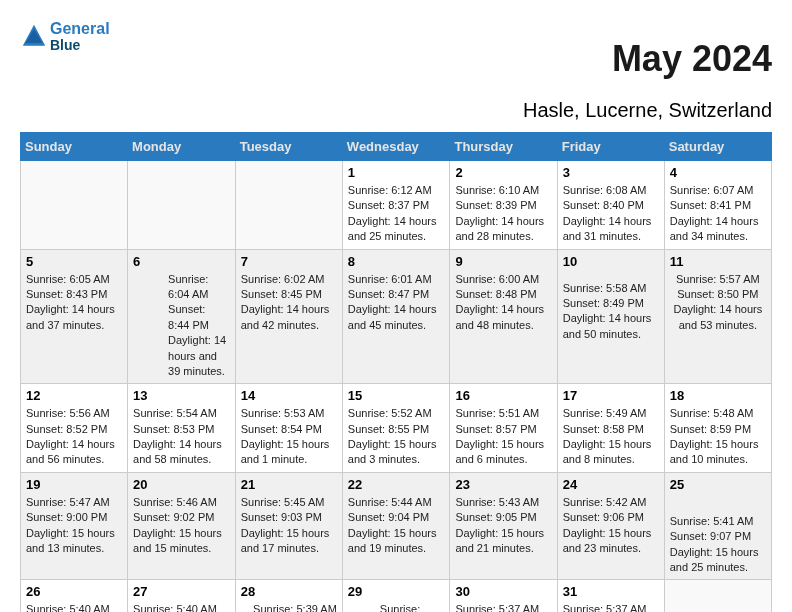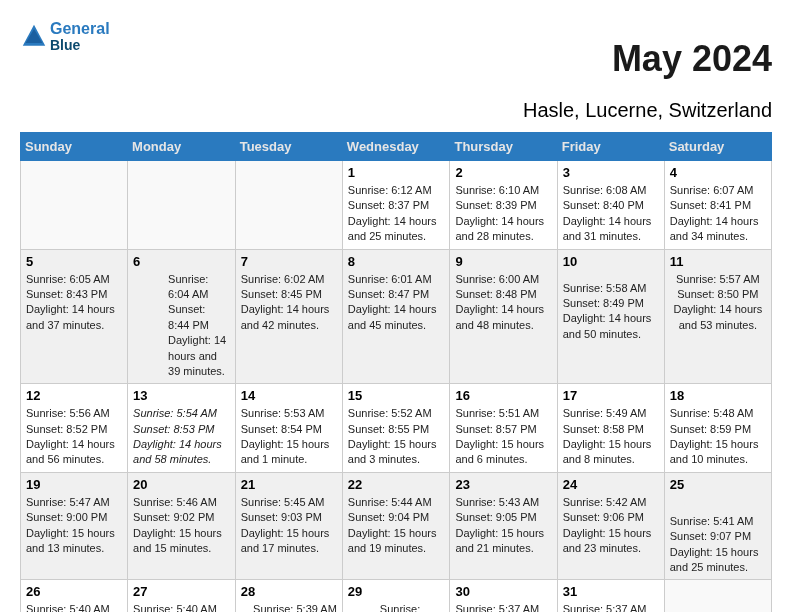--- a/index.html
+++ b/index.html
@@ -196,21 +196,21 @@
       </tr>
       <tr>
         <td>
           <span class="day-num">12</span>
           <div class="cell-text" style="white-space: pre-line;">Sunrise: 5:56 AM
 Sunset: 8:52 PM
 Daylight: 14 hours and 56 minutes.</div>
         </td>
         <td>
           <span class="day-num">13</span>
-          <div class="cell-text" style="white-space: pre-line; font-style: italic;">Sunrise: 5:54 AM
+          <div class="cell-text" style="white-space: pre-line;">Sunrise: 5:54 AM
 Sunset: 8:53 PM
 Daylight: 14 hours and 58 minutes.</div>
         </td>
         <td>
           <span class="day-num">14</span>
           <div class="cell-text" style="white-space: pre-line;">Sunrise: 5:53 AM
 Sunset: 8:54 PM
 Daylight: 15 hours and 1 minute.</div>
         </td>
         <td>

